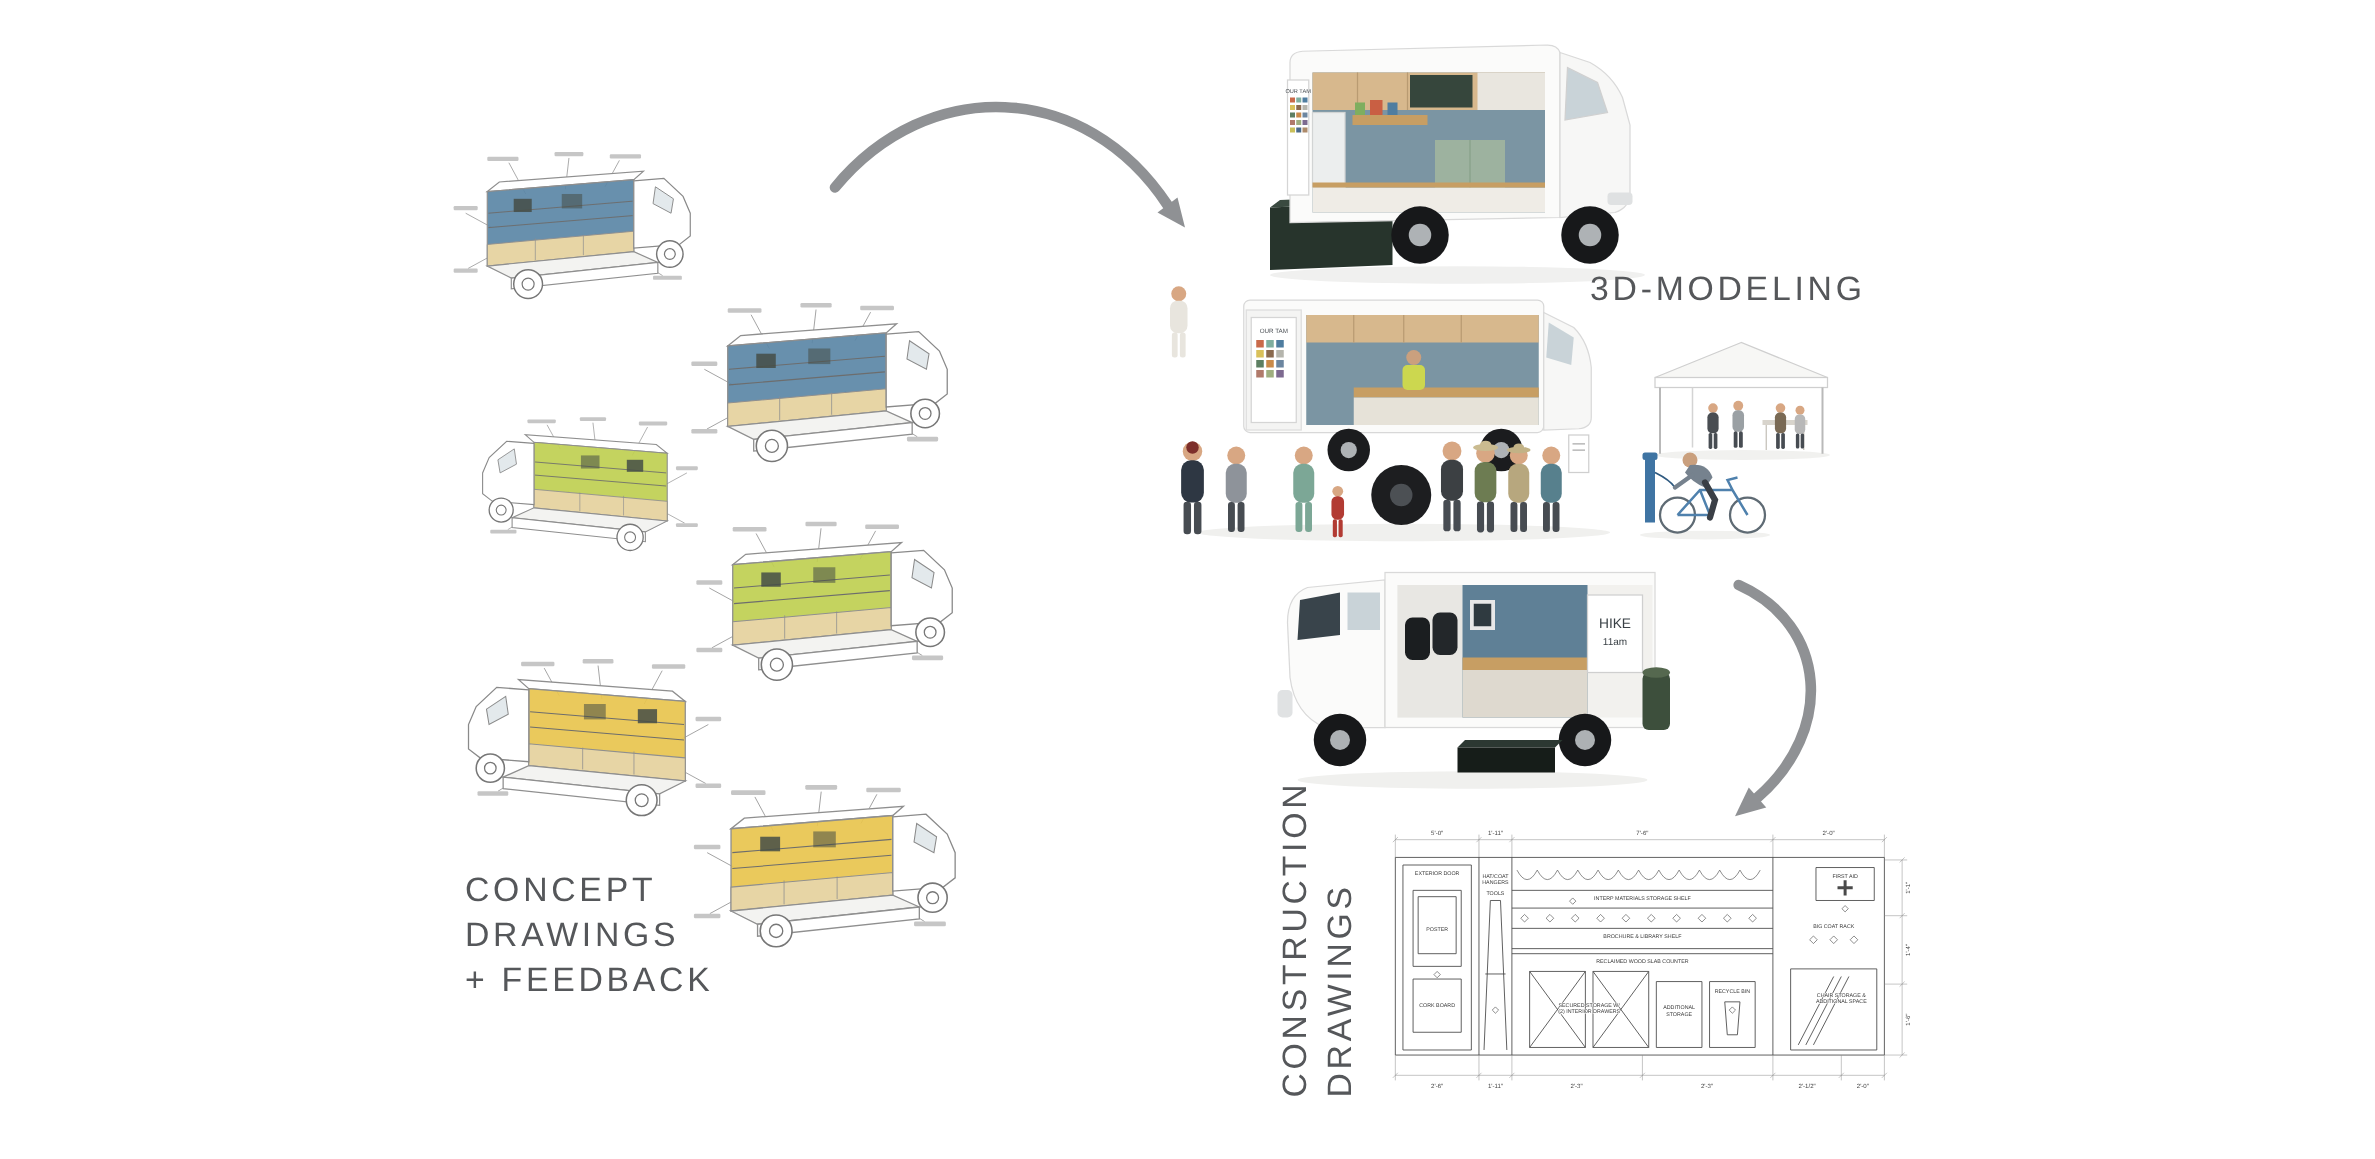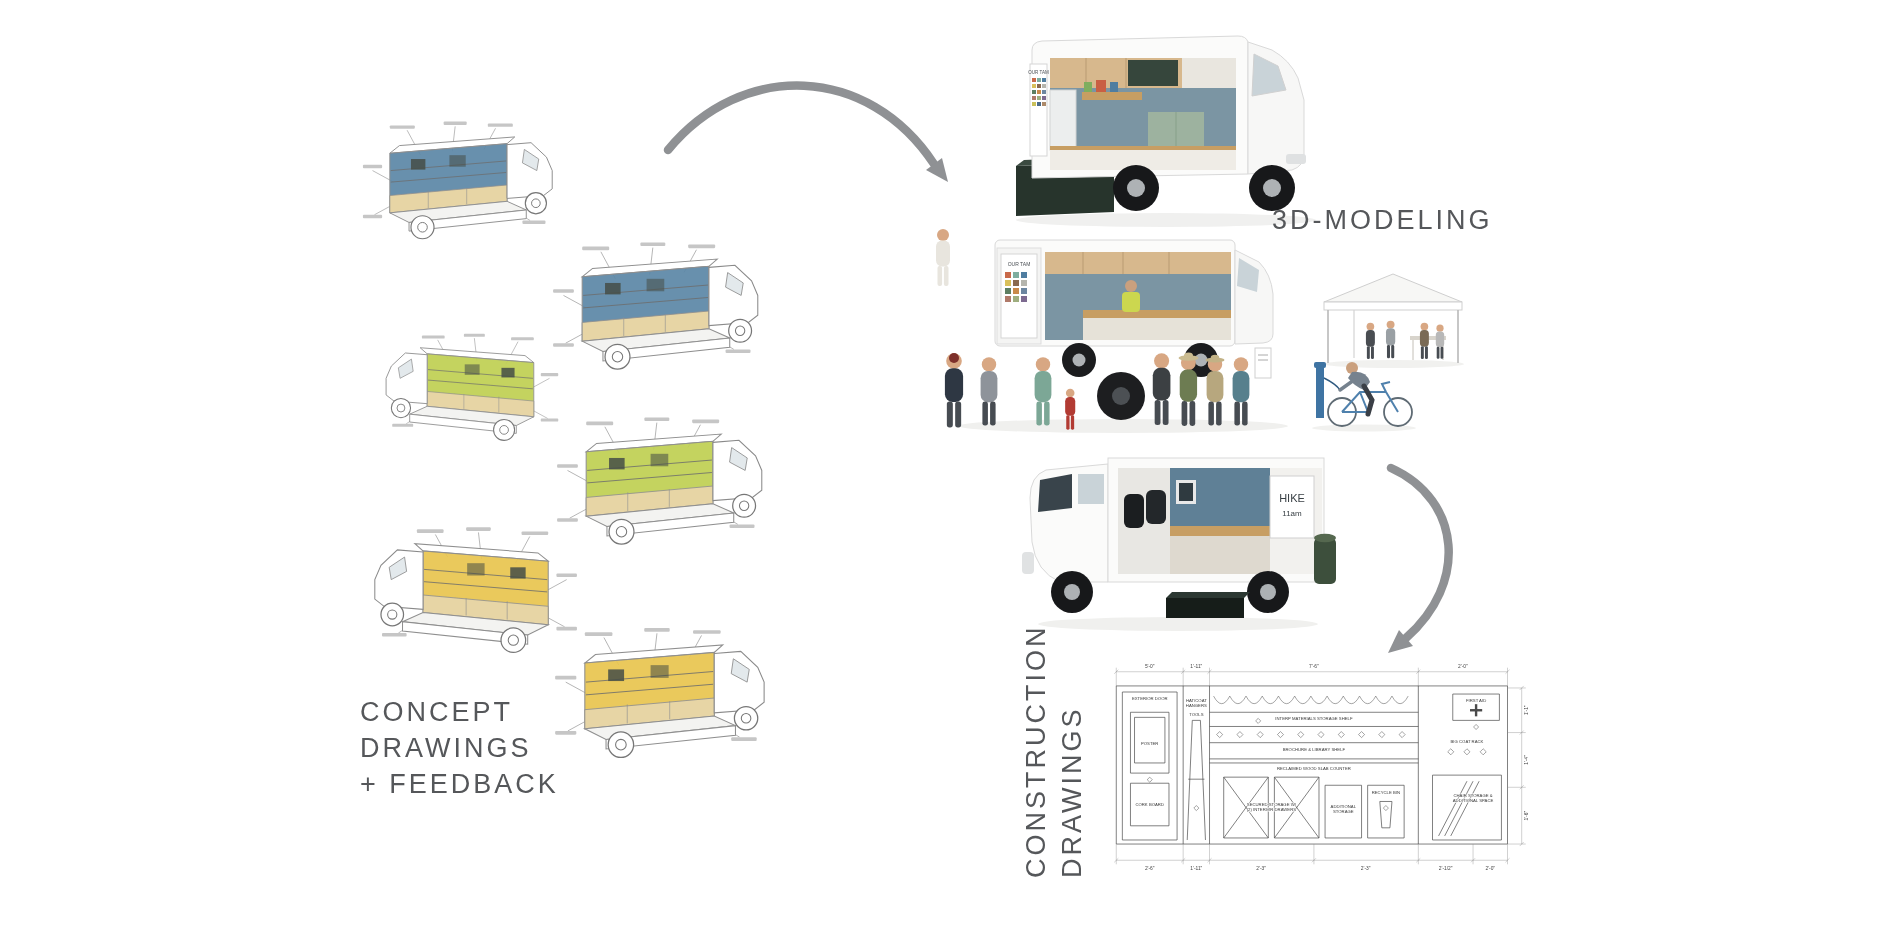--- a/index.html
+++ b/index.html
@@ -87,21 +87,21 @@
   <svg class="abs" style="left: 343px; top: 507px; --wall: #e8c44e;" width="236" height="175" viewBox="0 0 230 145">
     <g transform="translate(230,0) scale(-1,1)">
         <use href="#truck-sketch"></use>
       </g>
     </svg>
 
   <svg class="abs" style="left: 553px; top: 604px; --wall: #e8c44e;" width="244" height="187" viewBox="0 0 230 145">
     <use href="#truck-sketch"></use>
     </svg>
 
-  <div class="abs stage-label" style="left:360px;top:694px">CONCEPT
+  <div class="abs stage-label" style="left:372px;top:694px">CONCEPT
 DRAWINGS
 + FEEDBACK</div>
 
   <svg class="abs" style="left:0;top:0;pointer-events:none" width="1900" height="927" viewBox="0 0 1900 927">
     <path d="M 668,150 C 742,60 868,64 934,164" fill="none" stroke="var(--arrow,#8f9194)" stroke-width="8.5" stroke-linecap="round"></path>
     <polygon points="926,170 942,158 948,182" fill="var(--arrow,#8f9194)"></polygon>
     <path d="M 1391,468 C 1462,500 1468,584 1406,638" fill="none" stroke="var(--arrow,#8f9194)" stroke-width="8.5" stroke-linecap="round"></path>
     <polygon points="1399,630 1413,646 1388,653" fill="var(--arrow,#8f9194)"></polygon>
   </svg>
 
@@ -146,21 +146,21 @@
         <rect x="51" y="86" width="4" height="4" fill="#4a6a8a"></rect>
         <rect x="56" y="86" width="4" height="4" fill="#ad8a6a"></rect>
     </g>
     <text x="52.5" y="58" font-size="4.5" text-anchor="middle" fill="#4a4f54" font-family="Liberation Sans,sans-serif">OUR TAM</text>
     <circle cx="150" cy="172" r="23" fill="#17181a"></circle>
       <circle cx="150" cy="172" r="9" fill="#aeb2b5"></circle>
     <circle cx="286" cy="172" r="23" fill="#17181a"></circle>
       <circle cx="286" cy="172" r="9" fill="#aeb2b5"></circle>
   </svg>
 
-  <div class="abs stage-label" style="left:1272px;top:202px">3D-MODELING</div>
+  <div class="abs stage-label" style="left:1272px;top:213px">3D-MODELING</div>
 
   <svg class="abs" style="left:933px;top:228px" width="360" height="208" viewBox="0 0 360 208">
     <ellipse cx="190" cy="198" rx="165" ry="7" fill="#f0f0ee"></ellipse>
     <rect x="62" y="12" width="240" height="106" rx="5" fill="#fbfbfa" stroke="#d8d8d8"></rect>
     <path d="M302,22 L326,34 Q338,46 340,66 L340,106 Q340,114 330,115 L302,116 Z" fill="#f7f7f6" stroke="#d9d9d9"></path>
     <polygon points="306,30 326,42 324,64 304,58" fill="#c9d3d8"></polygon>
     <rect x="64" y="20" width="44" height="96" fill="#f4f4f3" stroke="#ddd"></rect>
     <rect x="68" y="26" width="36" height="84" fill="#ffffff" stroke="#d5d5d5"></rect>
     <g>
       <rect x="72" y="44" width="6" height="6" fill="#c96a4a"></rect>

